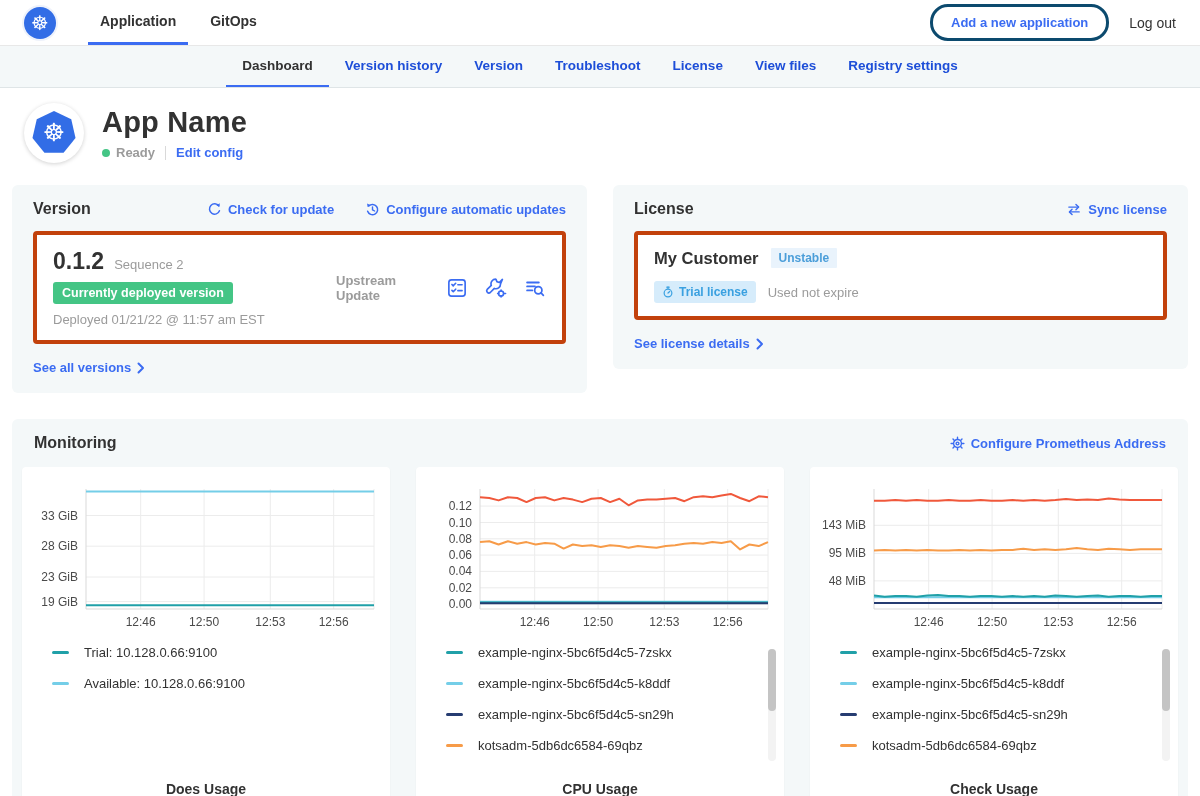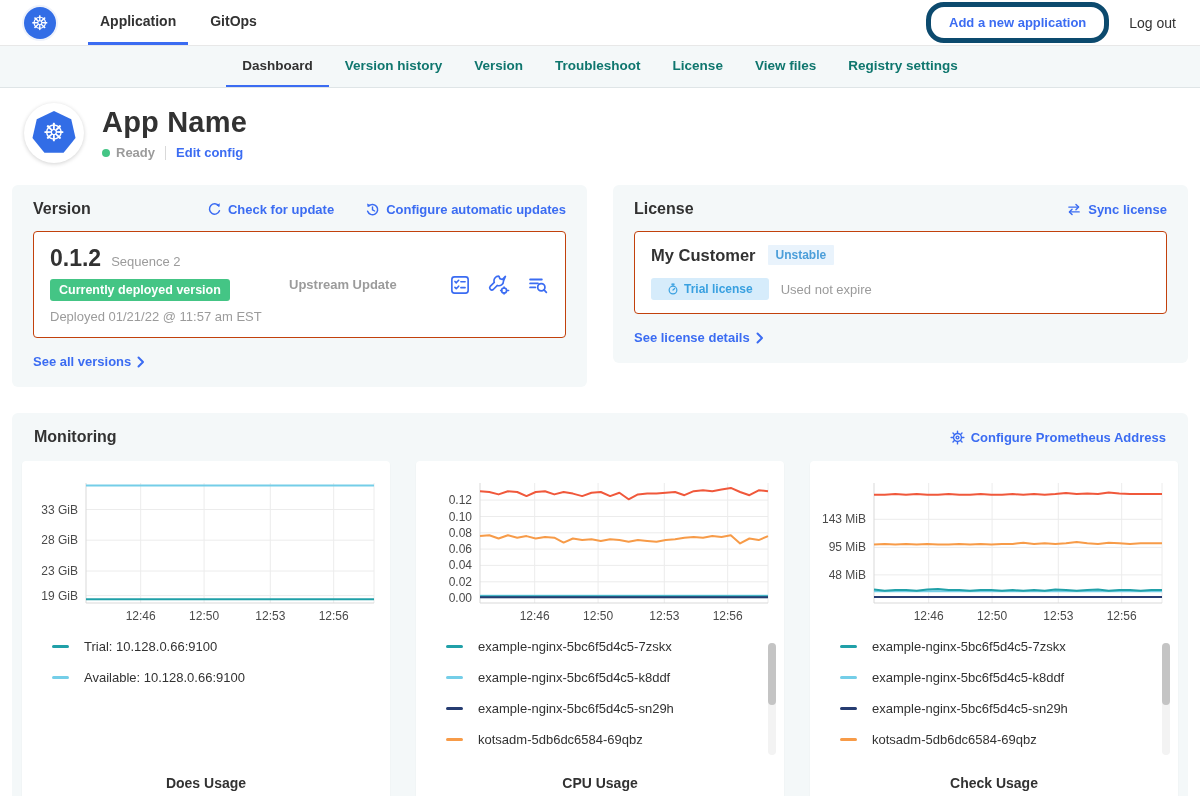--- a/index.html
+++ b/index.html
@@ -5,65 +5,65 @@
   * { margin:0; padding:0; box-sizing:border-box; }
   html,body { background:#fff; font-family:"Liberation Sans","DejaVu Sans",sans-serif; color:#323232; width:1200px; }
 
   
   .topnav { height:46px; display:flex; align-items:center; padding:0 24px; border-bottom:1px solid #e8e8e8; background:#fff; }
   .k8s-logo { width:32px; height:32px; border-radius:50%; background:#326de6; color:#fff; display:flex; align-items:center; justify-content:center; font-size:20px; line-height:1; box-shadow:0 0 0 2px #eef2fb; }
   .topnav-tabs { display:flex; height:100%; margin-left:32px; gap:10px; }
   .topnav-tab { height:100%; display:flex; align-items:center; padding:0 12px; font-size:14px; font-weight:700; color:#323232; border-bottom:3px solid transparent; cursor:pointer; }
   .topnav-tab.active { border-bottom-color:#3b6cf2; }
   .topnav-right { margin-left:auto; display:flex; align-items:center; gap:20px; }
-  .add-app-btn { border:5px solid #0c4a6e; color:#3b6cf2; background:#fff; border-radius:18px; padding:8px 18px; font-size:13px; font-weight:700; cursor:pointer; font-family:inherit; }
+  .add-app-btn { border:3px solid #0c4a6e; color:#3b6cf2; background:#fff; border-radius:18px; padding:8px 18px; font-size:13px; font-weight:700; cursor:pointer; font-family:inherit; }
   .logout { font-size:14px; color:#323232; font-weight:400; cursor:pointer; }
 
   
   .subnav { height:42px; background:#f4f8f9; border-bottom:1px solid #dfe5e7; display:flex; justify-content:center; }
   .subnav-tabs { display:flex; height:100%; }
-  .subnav-tab { height:100%; display:flex; align-items:center; padding:0 16px; font-size:13.5px; color:#0f766e; font-weight:600; border-bottom:2px solid transparent; cursor:pointer; }
+  .subnav-tab { height:100%; display:flex; align-items:center; padding:0 16px; font-size:13.5px; color:#1d4ed8; font-weight:600; border-bottom:2px solid transparent; cursor:pointer; }
   .subnav-tab.active { color:#323232; font-weight:700; border-bottom-color:#3b6cf2; }
 
   
   .app-header { display:flex; align-items:center; gap:18px; padding:15px 24px 20px; }
   .app-avatar { width:60px; height:60px; border-radius:50%; background:#fff; box-shadow:0 1px 4px rgba(0,0,0,.18); display:flex; align-items:center; justify-content:center; }
   .app-title { font-size:29px; font-weight:800; letter-spacing:.2px; }
   .app-status-row { display:flex; align-items:center; gap:10px; margin-top:6px; font-size:13px; }
   .status-dot { width:8px; height:8px; border-radius:50%; background:#44c585; display:inline-block; }
   .status-text { color:#9b9b9b; font-weight:600; margin-left:-4px; }
   .vdivider { width:1px; height:14px; background:#d9d9d9; }
   .link { color:#3b6cf2; font-weight:700; font-size:13px; cursor:pointer; display:inline-flex; align-items:center; gap:6px; }
 
   
   .content { width:1176px; margin:0 auto; }
   .cards-row { display:grid; grid-template-columns:1fr 1fr; gap:26px; align-items:start; margin-top:2px; }
   .panel { background:#f4f8f9; border-radius:6px; padding:15px 21px 17px; }
   .panel-head { display:flex; align-items:center; }
   .panel-title { font-size:16px; font-weight:700; }
   .panel-links { margin-left:auto; display:flex; align-items:center; gap:31px; }
-  .inner-card { background:#fff; border:1px solid #c2410c; border-radius:4px; margin-top:13px; padding:13px 16px; }
+  .inner-card { background:#fff; border:4px solid #c2410c; border-radius:4px; margin-top:13px; padding:13px 16px;gap:44px; }
   .version-inner { display:flex; align-items:center; }
   .version-left { width:215px; }
   .version-num-row { display:flex; align-items:baseline; gap:10px; }
   .version-num { font-size:23px; font-weight:800; }
   .muted { color:#9b9b9b; font-size:13px; }
   .deployed-badge { display:inline-block; background:#44c585; color:#fff; font-size:12.5px; font-weight:700; border-radius:3px; padding:4px 9px; margin-top:7px; }
   .deployed-at { margin-top:8px; }
   .version-mid { flex:1; padding-left:24px; font-size:13px; font-weight:700; color:#9b9b9b; }
   .version-icons { display:flex; align-items:center; gap:17px; color:#3b6cf2; }
   .icon-btn { width:22px; height:22px; cursor:pointer; color:#3b6cf2; }
   .icon-btn svg { width:100%; height:100%; }
   .see-link { margin-top:14px; }
 
   .customer-row { display:flex; align-items:center; gap:12px; }
   .customer-name { font-size:16.5px; font-weight:700; }
   .channel-badge { background:#e9f3fc; color:#4b9ed9; font-size:12px; font-weight:600; padding:3px 8px; border-radius:1px; }
   .license-row2 { display:flex; align-items:center; gap:12px; margin-top:13px; }
-  .trial-badge { background:#d6ecfb; color:#39a0e0; font-size:12px; font-weight:700; padding:4px 16px; border-radius:3px; display:inline-flex; align-items:center; gap:5px; }
+  .trial-badge { background:#d6ecfb; color:#39a0e0; font-size:12px; font-weight:700; padding:4px 8px; border-radius:3px; display:inline-flex; align-items:center; gap:5px; }
 
   
   .monitoring { background:#f4f8f9; border-radius:6px; margin:26px 0 12px; padding:15px 10px 18px; }
   .monitoring-head { display:flex; align-items:center; padding:0 12px; }
   .charts-grid { display:grid; grid-template-columns:1fr 1fr 1fr; gap:26px; margin-top:15px; }
   .chart-card { background:#fff; border-radius:4px; box-shadow:0 1px 2px rgba(0,0,0,.05); padding:14px 8px 16px; position:relative; }
   .chart-svg { width:100%; display:block; font-family:"Liberation Sans","DejaVu Sans",sans-serif; }
   .legend { margin-top:12px; padding-left:22px; height:120px; overflow:hidden; position:relative; }
   .legend-item { display:flex; align-items:center; margin-bottom:16px; }
   .dash { width:17px; height:3px; border-radius:2px; margin-right:15px; flex:0 0 auto; }

